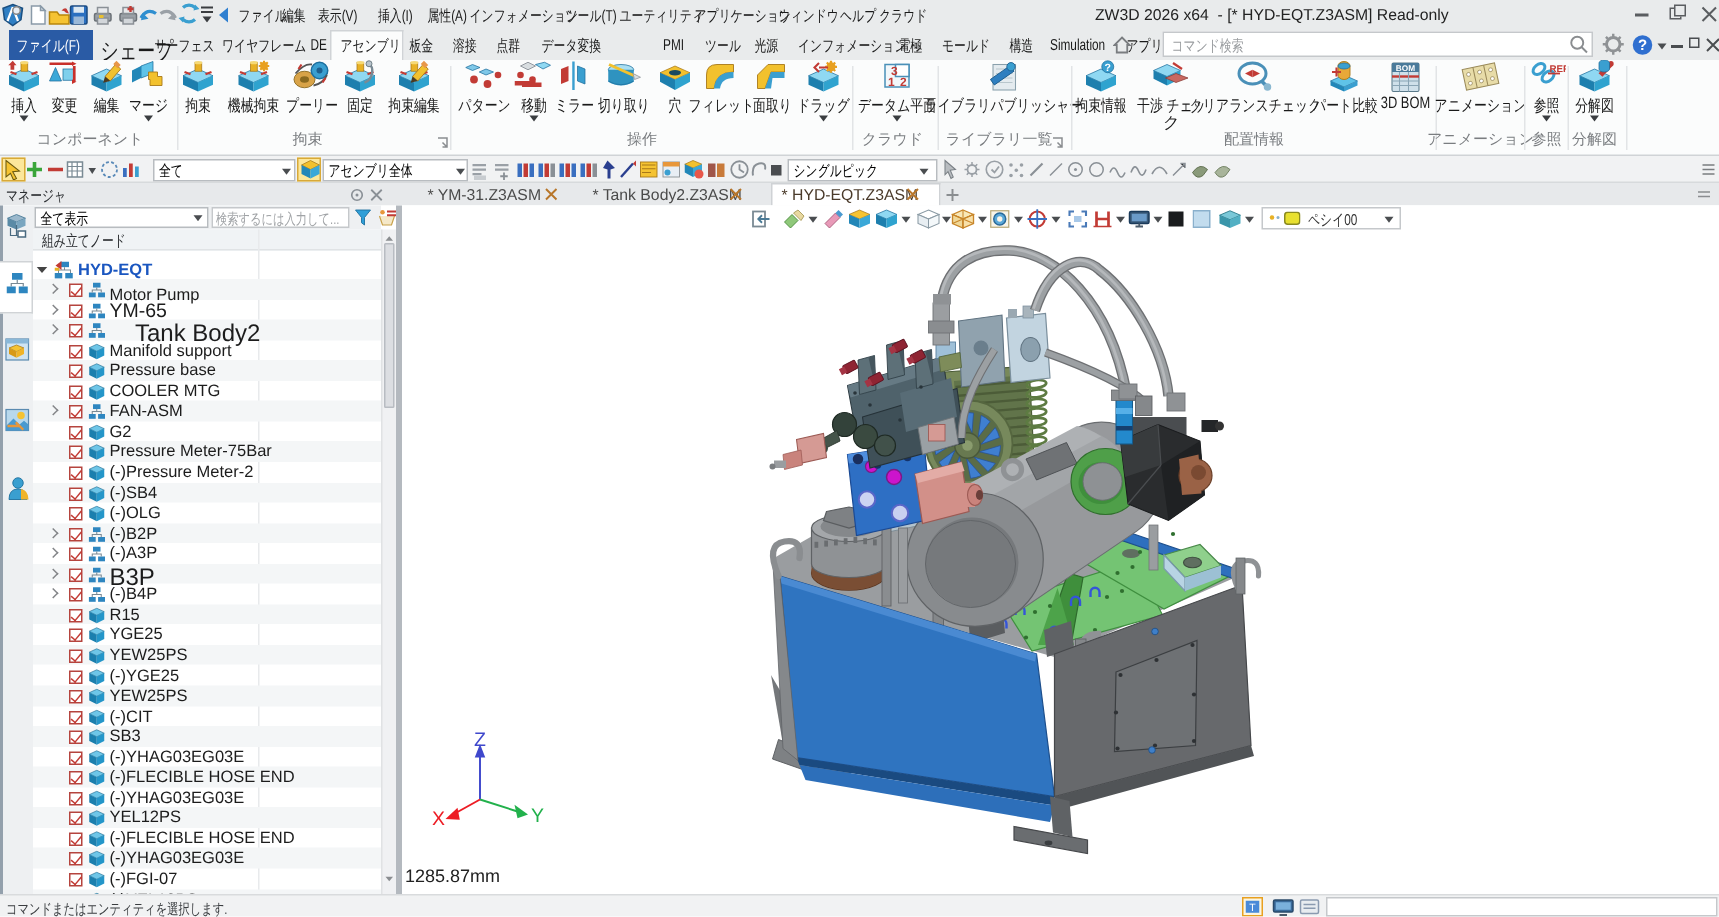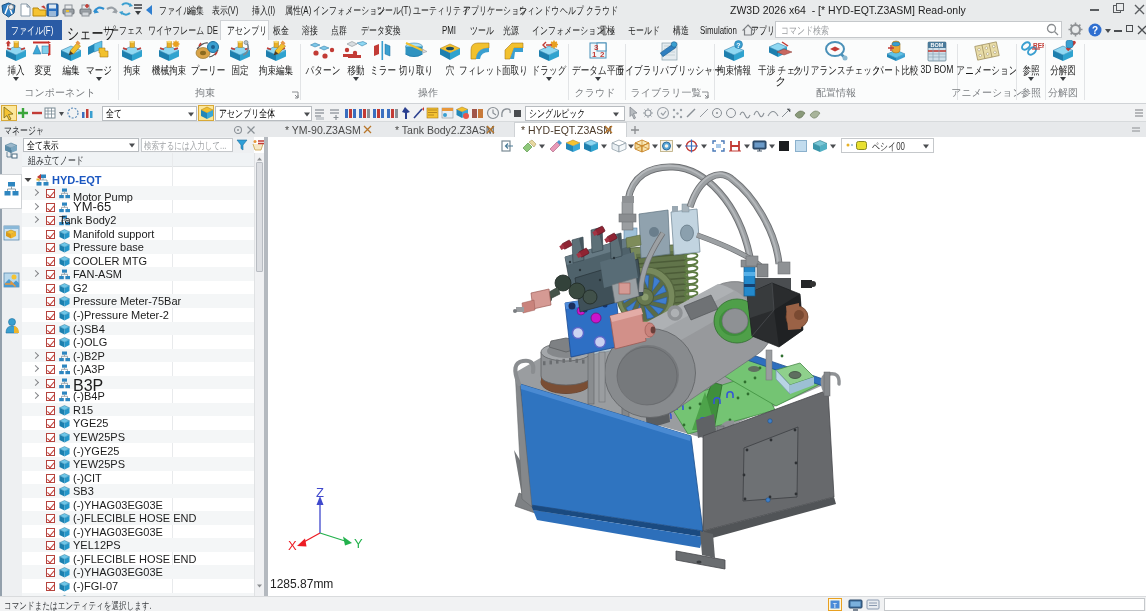--- a/index.html
+++ b/index.html
@@ -575,21 +575,21 @@
   </div>
 <div id="docrow" class="ab">
     <div class="ab" style="left:4px;top:2px;white-space:nowrap;font-size:10.5px;color:#2a2d30"><span class="cjkl">マネージャ</span></div>
     <svg class="ab" style="left:233px;top:3px" width="11" height="10">
       <circle cx="5" cy="5" r="3.5" fill="none" stroke="#8a9096" stroke-width="1.1"></circle>
       <circle cx="5" cy="5" r="1" fill="#8a9096"></circle>
     </svg>
     <svg class="ab" style="left:246px;top:3px" width="11" height="10">
       <path d="M1.5,1.5 L8.5,8.5 M8.5,1.5 L1.5,8.5" stroke="#8a9096" stroke-width="1.2"></path>
     </svg>
-    <div class="ab" style="left:285px;top:2px;white-space:nowrap;font-size:10.5px;color:#4a4a4a">* YM-90.Z3ASM</div>
+    <div class="ab" style="left:285px;top:2px;white-space:nowrap;font-size:10.5px;color:#4a4a4a">* YM-31.Z3ASM</div>
     <svg class="ab" style="left:363px;top:3px" width="9" height="9">
       <path d="M1,1 L8,8 M8,1 L1,8" stroke="#b8762a" stroke-width="1.3"></path>
     </svg>
     <div class="ab" style="left:395px;top:2px;white-space:nowrap;font-size:10.5px;color:#4a4a4a">* Tank Body2.Z3ASM</div>
     <svg class="ab" style="left:486px;top:3px" width="9" height="9">
       <path d="M1,1 L8,8 M8,1 L1,8" stroke="#b8762a" stroke-width="1.3"></path>
     </svg>
     <div class="ab" style="left:514px;top:0px;width:113px;height:15px;background:#fff;border:1px solid #cfd2d5;border-bottom:none"></div>
     <div class="ab" style="left:521px;top:2px;white-space:nowrap;font-size:10.5px;color:#4a3a2a">* HYD-EQT.Z3ASM</div>
     <svg class="ab" style="left:604px;top:3px" width="9" height="9">
@@ -689,21 +689,21 @@
     <div class="ab" style="left:73px;top:54px;white-space:nowrap;font-size:11px;color:#1c1c1c">Motor Pump</div>
     <div class="ab" style="left:22px;top:76.15px;width:232px;height:13.55px;background:#f4f6f7"></div>
     <div class="ab chev" style="left:33px;top:80.15px"></div>
     <div class="ab cb" style="left:46px;top:79.15px"></div>
     <svg class="ab" style="left:59px;top:78.15px" width="11" height="11">
       <rect x="3" y="0.5" width="5" height="3.2" fill="#2e86c0"></rect>
       <rect x="0.2" y="7" width="4.6" height="3.2" fill="#2e86c0"></rect>
       <rect x="6.4" y="7" width="4.6" height="3.2" fill="#2e86c0"></rect>
       <path d="M5.5,3.7 v1.6 M2.5,7 v-1.7 h6 v1.7" stroke="#7a8a94" stroke-width="0.7" fill="none"></path>
     </svg>
-    <div class="ab" style="left:59px;top:77.15px;white-space:nowrap;font-size:11px;color:#1c1c1c">Tank Body2</div>
+    <div class="ab" style="left:90px;top:77.15px;white-space:nowrap;font-size:16px;color:#1c1c1c">Tank Body2</div>
     <div class="ab cb" style="left:46px;top:92.7px"></div>
     <svg class="ab" style="left:59px;top:91.7px" width="11" height="11">
       <polygon points="5.5,0.5 10.5,2.8 5.5,5.2 0.5,2.8" fill="#6ec6e8" stroke="#16648c" stroke-width="0.4"></polygon>
       <polygon points="0.5,2.8 5.5,5.2 5.5,10.5 0.5,8" fill="#1b7fae"></polygon>
       <polygon points="5.5,5.2 10.5,2.8 10.5,8 5.5,10.5" fill="#2496c9"></polygon>
     </svg>
     <div class="ab" style="left:73px;top:90.7px;white-space:nowrap;font-size:11px;color:#1c1c1c">Manifold support</div>
     <div class="ab" style="left:22px;top:103.25px;width:232px;height:13.55px;background:#f4f6f7"></div>
     <div class="ab cb" style="left:46px;top:106.25px"></div>
     <svg class="ab" style="left:59px;top:105.25px" width="11" height="11">

